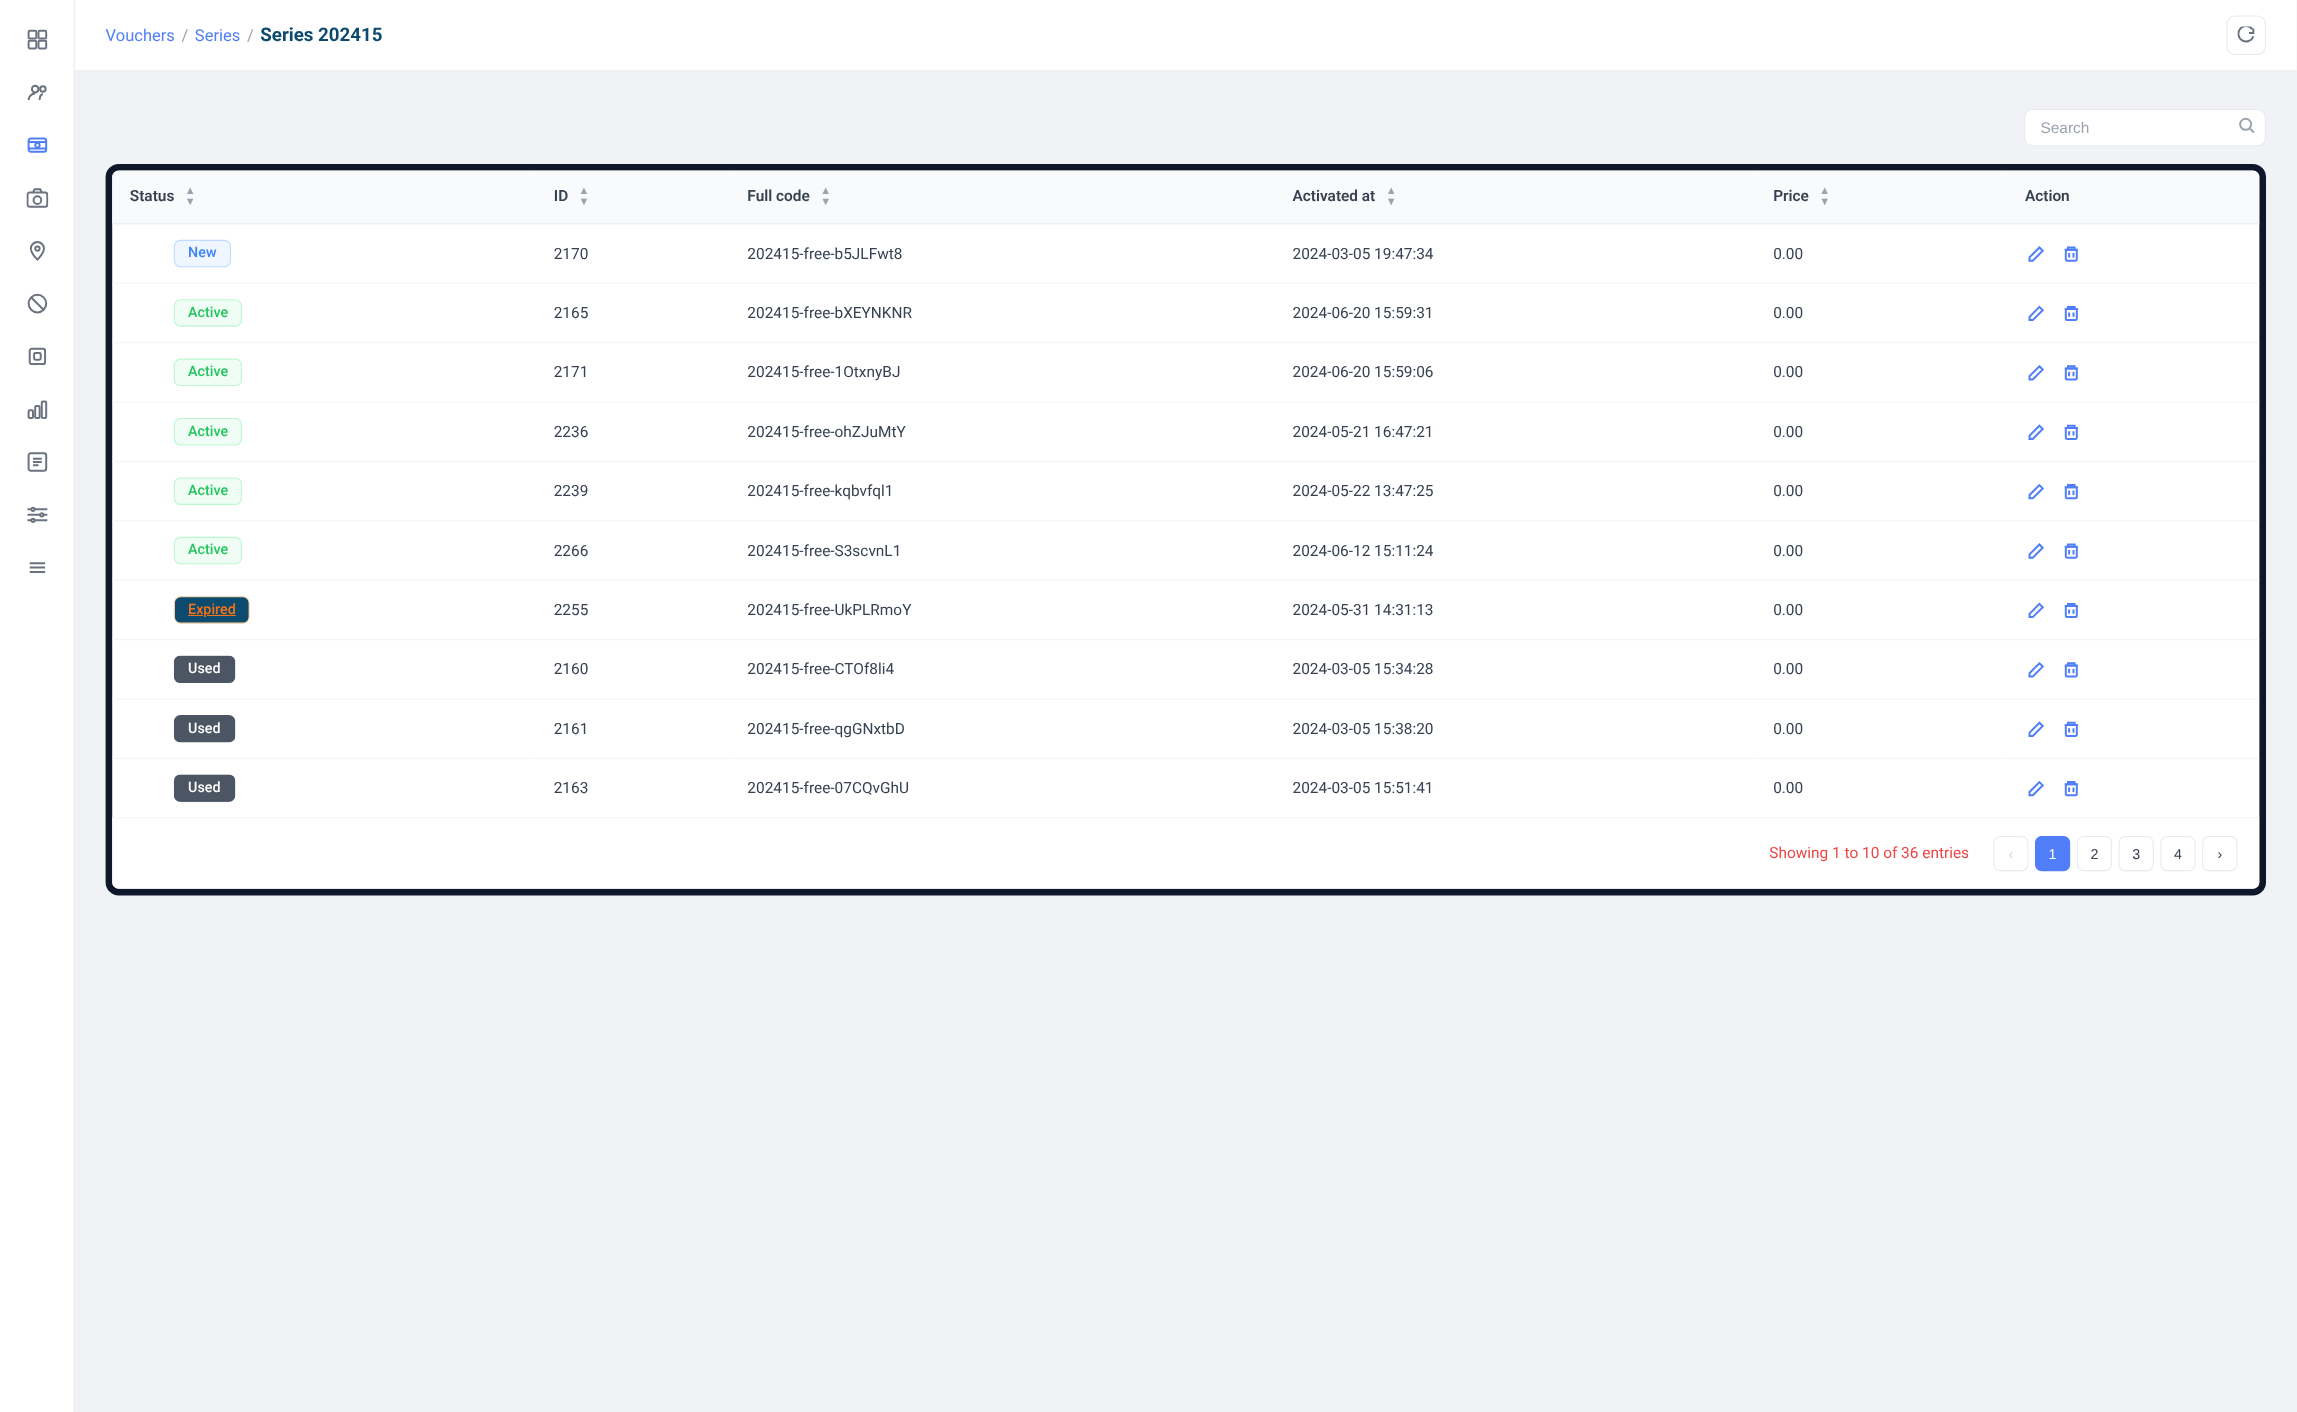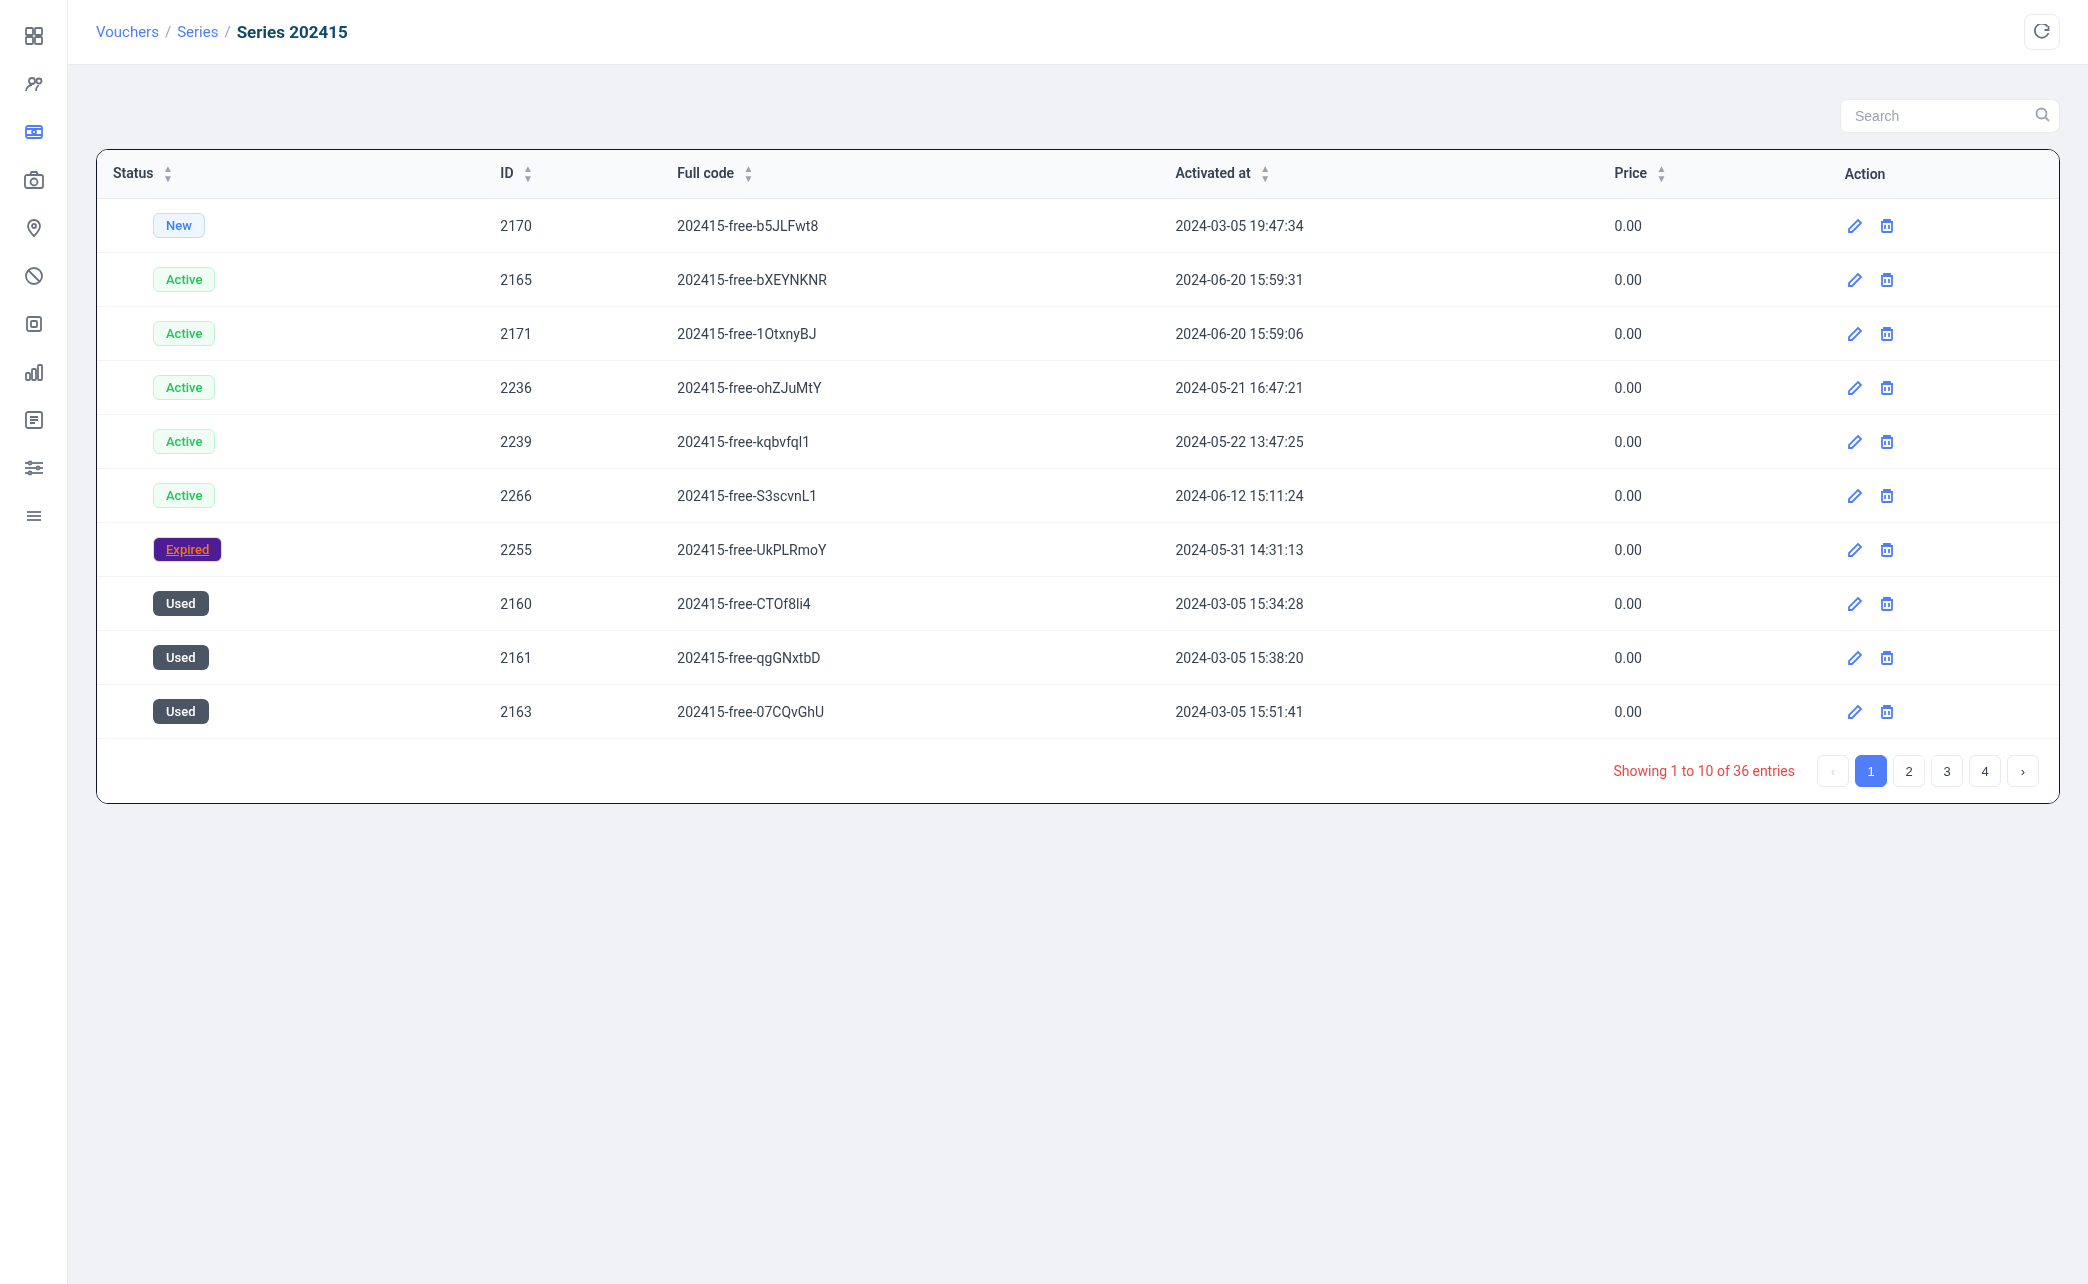--- a/index.html
+++ b/index.html
@@ -128,21 +128,21 @@
       cursor: pointer;
       background: none;
       border: none;
     }
 
     
     .table-container {
       background: #fff;
       border-radius: 12px;
       overflow: hidden;
-      border: 1px solid #0f172a;
+      border: 6px solid #0f172a;
     }
     table {
       width: 100%;
       border-collapse: collapse;
       font-size: 14px;
     }
     thead tr {
       background: #f9fafb;
     }
     th {
@@ -189,21 +189,21 @@
       background: #eff6ff;
       color: #3b82f6;
       border-color: #bfdbfe;
     }
     .badge-active {
       background: #f0fdf4;
       color: #22c55e;
       border-color: #bbf7d0;
     }
     .badge-expired {
-      background: #4c1d95;
+      background: #0c4a6e;
       color: #f97316;
       border-color: #fed7aa;
       text-decoration: underline;
     }
     .badge-used {
       background: #4b5563;
       color: #fff;
       border-color: transparent;
     }
 

